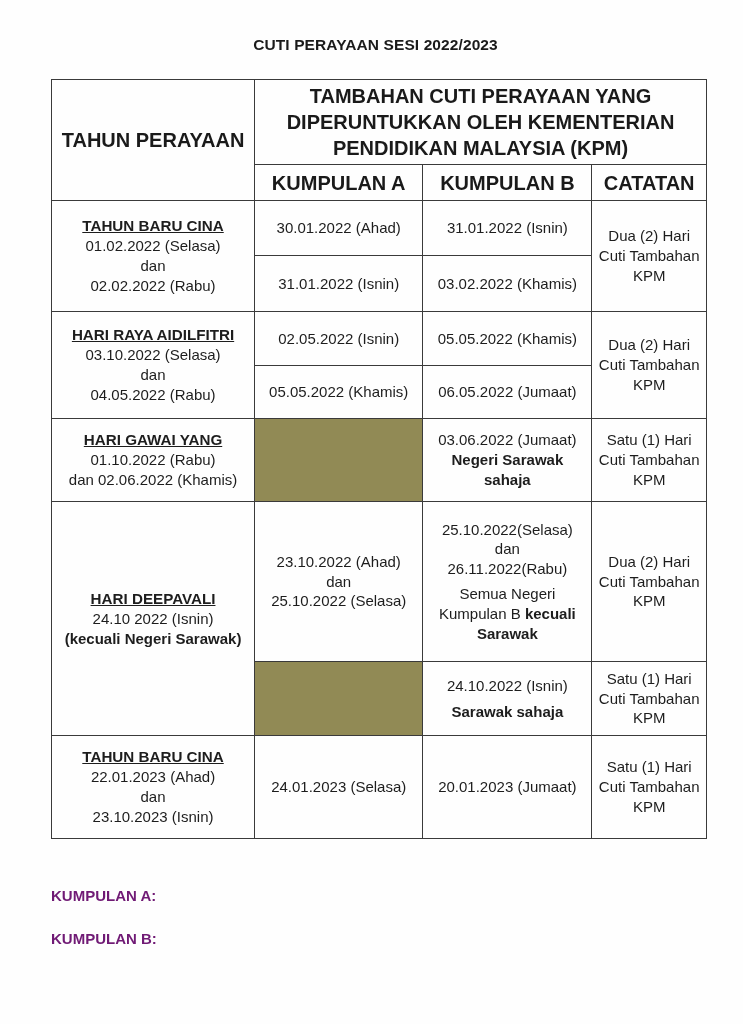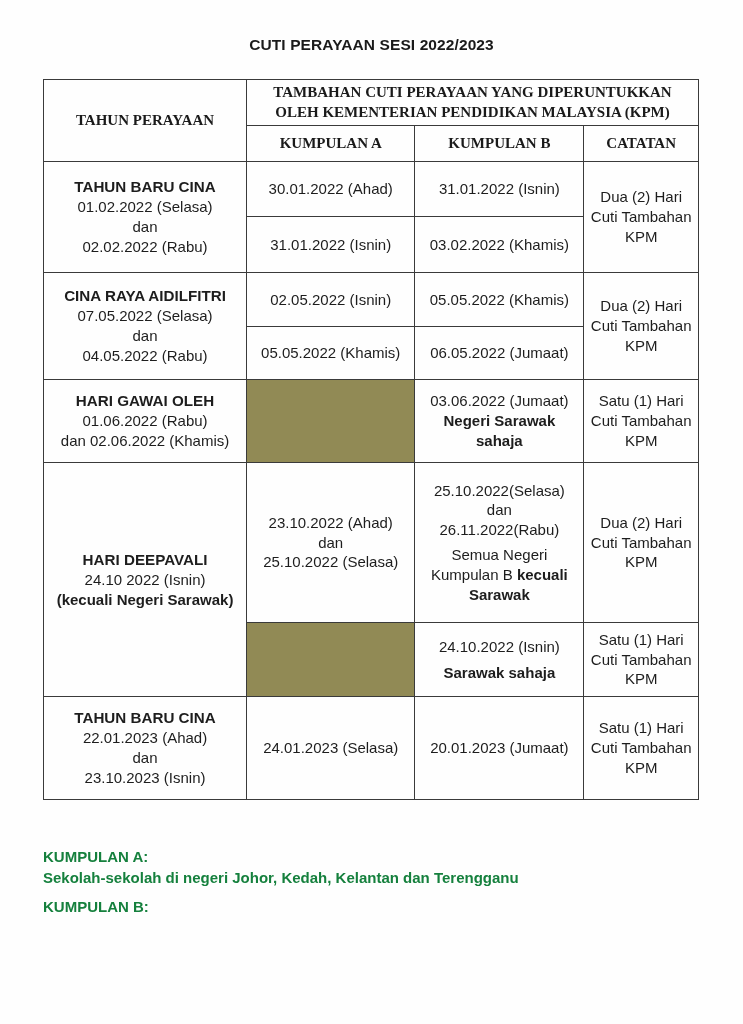--- a/index.html
+++ b/index.html
@@ -9,20 +9,21 @@
     font-family: "Liberation Sans", sans-serif;
     color: #1a1a1a;
   }
   .page {
     width: 743px;
     height: 1024px;
     background: #fefefe;
     box-sizing: border-box;
     padding-top: 36px;
     overflow: hidden;
+    padding-left: 8px;
   }
   .doc-title {
     text-align: center;
     font-weight: 700;
     font-size: 15.5px;
     letter-spacing: 0.1px;
   }
   table.holiday-table {
     border-collapse: collapse;
     table-layout: fixed;
@@ -31,24 +32,23 @@
   }
   .holiday-table th,
   .holiday-table td {
     border: 1.6px solid #3a3a3a;
     text-align: center;
     vertical-align: middle;
     padding: 3px 6px;
     box-sizing: border-box;
   }
   .holiday-table th {
-    font-size: 15px;
+    font-size: 20px;
     line-height: 1.3;
     font-weight: 700;
-    font-family: Liberation Serif, serif;
   }
   .holiday-table td {
     font-size: 15px;
     line-height: 1.32;
     color: #1d1d1d;
   }
   col.c-festival { width: 31%; }
   col.c-group-a  { width: 25.7%; }
   col.c-group-b  { width: 25.8%; }
   col.c-notes    { width: 17.5%; }
@@ -57,33 +57,33 @@
   tr.h-sub { height: 36px; margin-top: 8px; }
   tr.r1a { height: 55px; }
   tr.r1b { height: 56px; }
   tr.r2a { height: 54px; }
   tr.r2b { height: 53px; }
   tr.r3  { height: 83px; }
   tr.r4a { height: 160px; }
   tr.r4b { height: 74px; }
   tr.r5  { height: 103px; }
 
-  .fest-name { font-weight: 700; font-size: 15.2px; }
+  .fest-name { font-weight: 700; font-size: 15.2px; text-decoration: underline; }
   .b { font-weight: 700; }
   .shaded { background: #918a55; }
   .gap-top { margin-top: 5px; }
   .small-gap { margin-top: 6px; }
 
   .footnotes {
     margin: 46px 44px 0 43px;
     font-size: 15px;
     font-weight: 700;
-    color: #15803d;
-  }
-  .fn-group + .fn-group { margin-top: 7px; }
+    color: #701a75;
+  }
+  .fn-group + .fn-group { margin-top: 22px; }
   .fn-title { line-height: 1.4; }
   .fn-desc { line-height: 1.45; }
   .fn-desc.justified { text-align: justify; }
 </style>
 </head>
 <body>
 
 <div class="page">
 
   <div class="doc-title">CUTI PERAYAAN SESI 2022/2023</div>
@@ -118,38 +118,38 @@
       <td>31.01.2022 (Isnin)</td>
       <td rowspan="2">Dua (2) Hari Cuti Tambahan KPM</td>
     </tr>
     <tr class="r1b">
       <td>31.01.2022 (Isnin)</td>
       <td>03.02.2022 (Khamis)</td>
     </tr>
 
     <tr class="r2a">
       <td rowspan="2">
-        <div class="fest-name">CINA RAYA AIDILFITRI</div>
-        <div>07.05.2022 (Selasa)</div>
+        <div class="fest-name">HARI RAYA AIDILFITRI</div>
+        <div>03.10.2022 (Selasa)</div>
         <div>dan</div>
         <div>04.05.2022 (Rabu)</div>
       </td>
       <td>02.05.2022 (Isnin)</td>
       <td>05.05.2022 (Khamis)</td>
       <td rowspan="2">Dua (2) Hari Cuti Tambahan KPM</td>
     </tr>
     <tr class="r2b">
       <td>05.05.2022 (Khamis)</td>
       <td>06.05.2022 (Jumaat)</td>
     </tr>
 
     <tr class="r3">
       <td>
-        <div class="fest-name">HARI GAWAI OLEH</div>
-        <div>01.06.2022 (Rabu)</div>
+        <div class="fest-name">HARI GAWAI YANG</div>
+        <div>01.10.2022 (Rabu)</div>
         <div>dan 02.06.2022 (Khamis)</div>
       </td>
       <td class="shaded" style="background-color:#918a55"></td>
       <td>
         <div>03.06.2022 (Jumaat)</div>
         <div class="b">Negeri Sarawak sahaja</div>
       </td>
       <td>Satu (1) Hari Cuti Tambahan KPM</td>
     </tr>
 
@@ -194,20 +194,19 @@
       <td>24.01.2023 (Selasa)</td>
       <td>20.01.2023 (Jumaat)</td>
       <td>Satu (1) Hari Cuti Tambahan KPM</td>
     </tr>
   </tbody>
     </table>
 
   <div class="footnotes">
     <div class="fn-group">
       <div class="fn-title">KUMPULAN A:</div>
-      <div class="fn-desc">Sekolah-sekolah di negeri Johor, Kedah, Kelantan dan Terengganu</div>
     </div>
     <div class="fn-group">
       <div class="fn-title">KUMPULAN B:</div>
     </div>
   </div>
 
 </div>
 
 </body></html>

